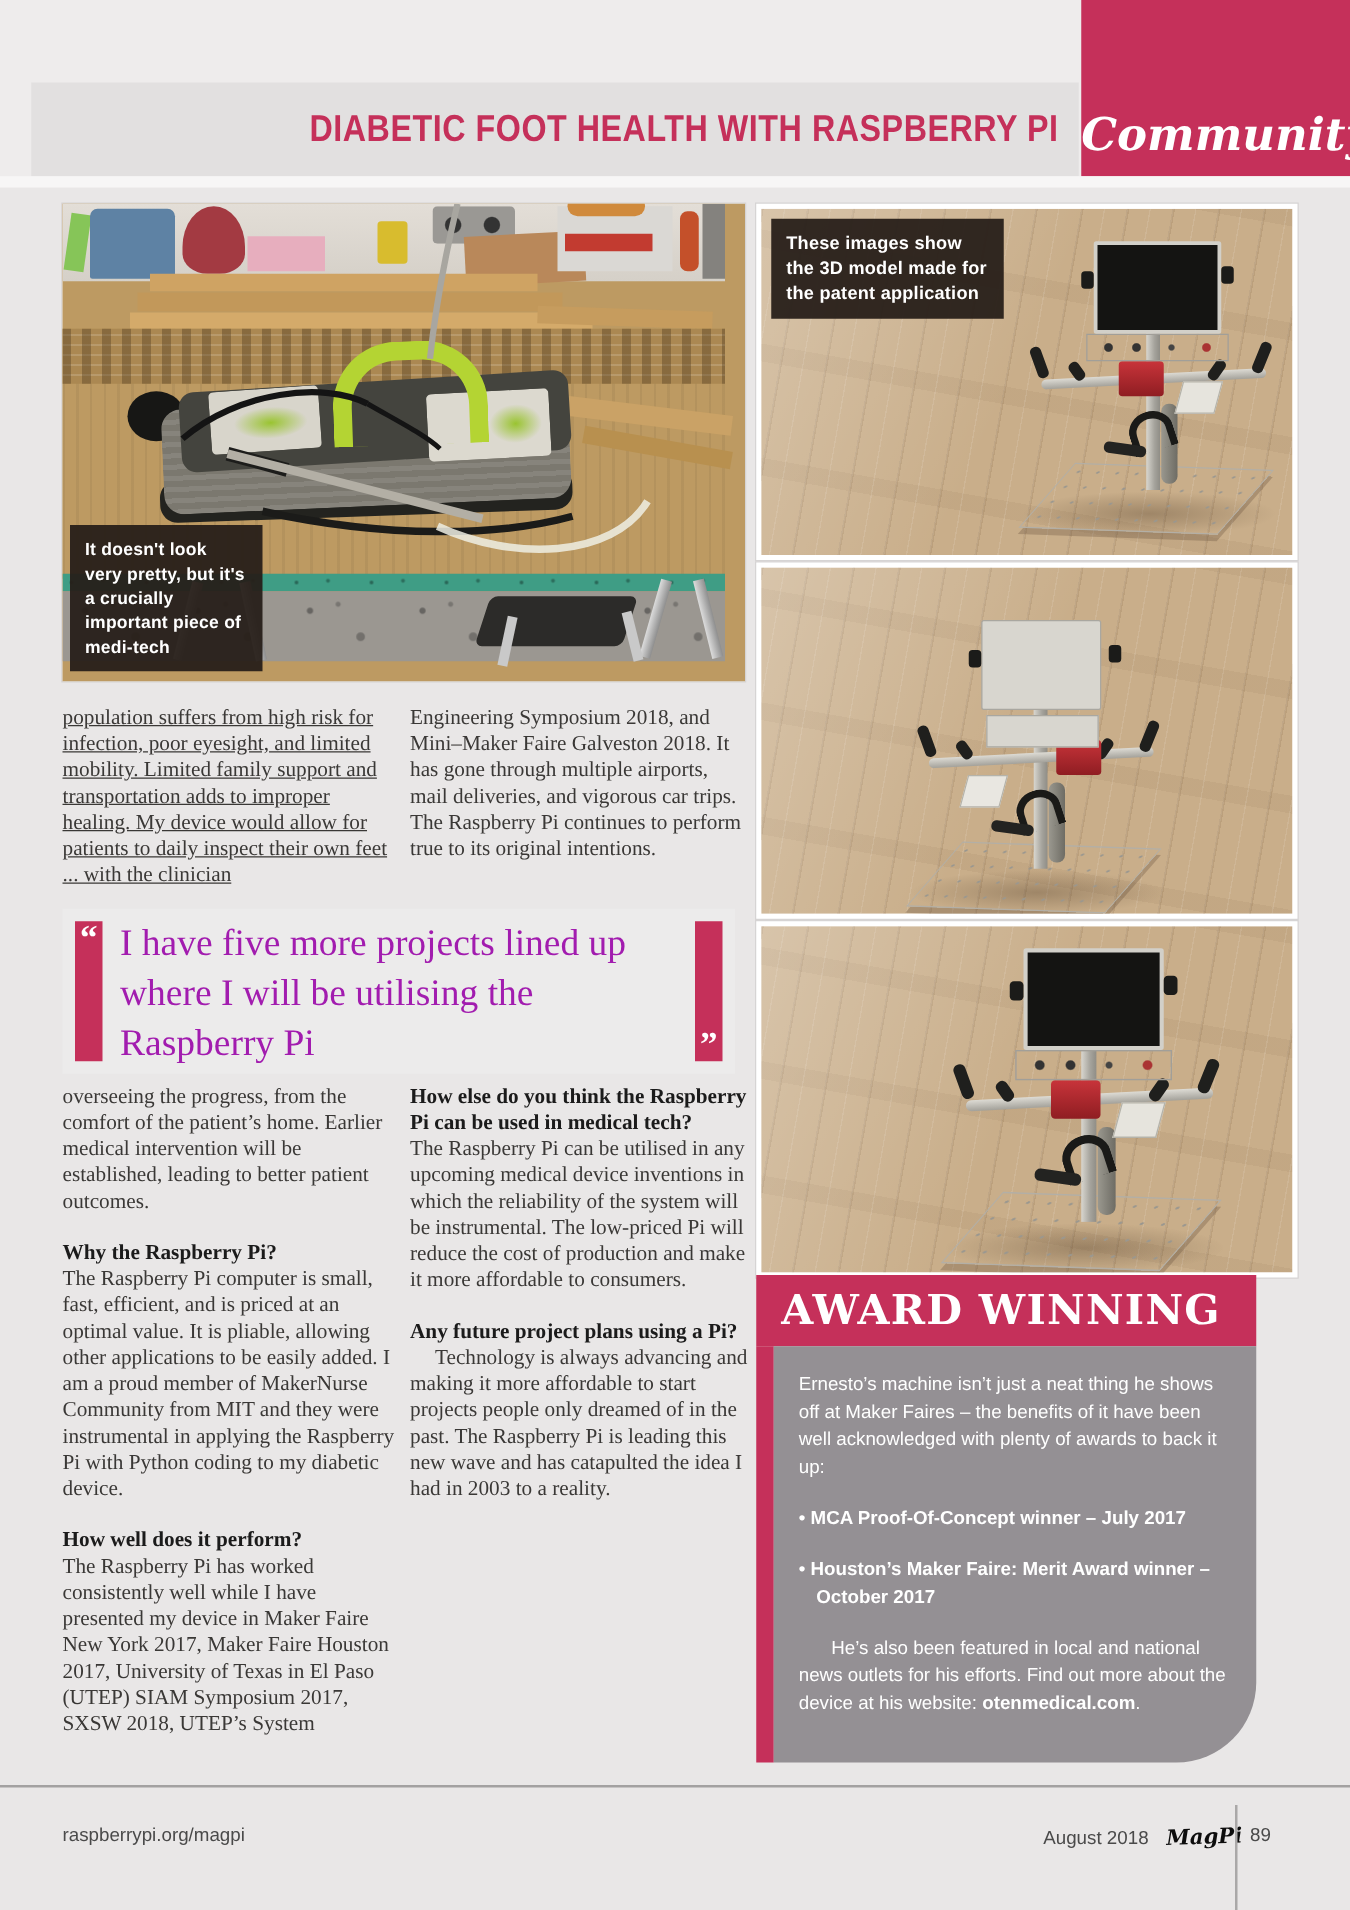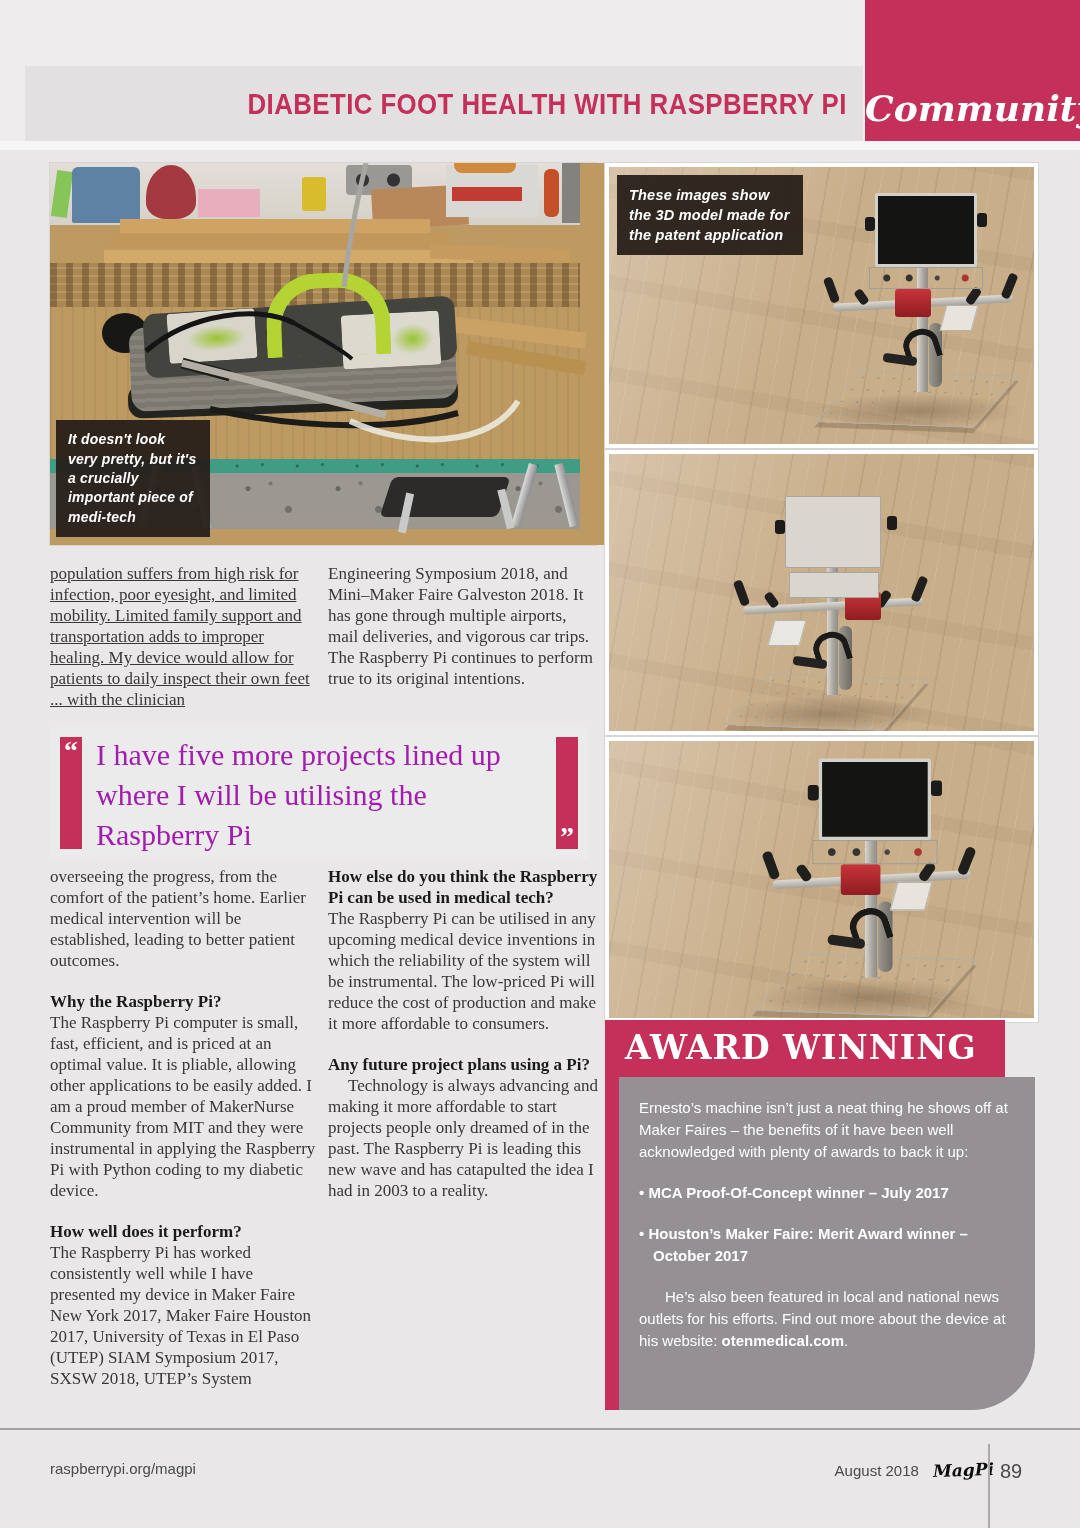--- a/index.html
+++ b/index.html
@@ -12,24 +12,24 @@
         font-weight:bold;font-size:30px;color:#c5305a;letter-spacing:.5px;white-space:nowrap;
         transform:scaleX(.86);transform-origin:right center;}
   .community-tab{position:absolute;left:865px;top:0;width:215px;height:141px;background:#c5305a;}
   .community-tab span{position:absolute;left:0;right:0;bottom:12px;text-align:center;color:#fff;
         font-family:"DejaVu Serif",serif;font-style:italic;font-weight:bold;font-size:36px;}
   .header-sep{position:absolute;left:0;top:141px;width:1080px;height:9px;background:#f7f6f6;}
   
   .photo{position:absolute;background:#fff;padding:4px;box-shadow:0 0 0 1px #d6d4d4;}
   .photo-inner{position:relative;width:100%;height:100%;overflow:hidden;}
   .photo-caption{position:absolute;background:rgba(38,30,24,.94);color:#fff;font-weight:bold;
-        font-size:14px;line-height:1.38;padding:10px 12px;letter-spacing:.2px;z-index:9;font-style:italic;}
+        font-size:14px;line-height:1.38;padding:10px 12px;letter-spacing:.2px;z-index:9;}
   
   #workbench{left:50px;top:163px;width:538px;height:374px;}
-  .wb{position:absolute;inset:0;background:#bd9a62;padding-left:38px;}
+  .wb{position:absolute;inset:0;background:#bd9a62;}
   .wb *{position:absolute;}
   .wb-wall{left:0;top:0;width:530px;height:62px;background:linear-gradient(#e3ded7,#d5d0c8);}
   .wb-greenroll{left:4px;top:8px;width:16px;height:46px;background:#86c558;transform:rotate(8deg);}
   .wb-bluebarrel{left:22px;top:4px;width:68px;height:56px;background:#5e82a4;border-radius:6px 6px 2px 2px;}
   .wb-redbag{left:96px;top:2px;width:50px;height:54px;background:#a33a42;border-radius:50% 50% 40% 40%/60% 60% 30% 30%;}
   .wb-pinkbox{left:148px;top:26px;width:62px;height:28px;background:#e7aebe;}
   .wb-yellowpot{left:252px;top:14px;width:24px;height:34px;background:#d8bc2e;border-radius:3px;}
   .wb-boombox{left:296px;top:2px;width:66px;height:30px;background:#9a9894;border-radius:4px;
       background-image:radial-gradient(circle at 25% 50%,#333 6px,transparent 7px),radial-gradient(circle at 72% 50%,#333 6px,transparent 7px);}
   .wb-cardboard{left:322px;top:24px;width:96px;height:40px;background:#b9885a;transform:rotate(-3deg);}
@@ -139,36 +139,36 @@
   .quote-bar-left span{position:absolute;left:0;right:0;top:-2px;}
   .quote-bar-right span{position:absolute;left:0;right:0;bottom:-4px;}
   .quote-text{position:absolute;left:46px;top:8px;width:446px;font-family:"Liberation Serif",serif;
       font-size:30px;line-height:40px;color:#a21caf;}
   
   .award-header{position:absolute;left:605px;top:1020px;width:400px;height:57px;background:#c5305a;}
   .award-header span{position:absolute;left:20px;top:8px;color:#fff;font-family:"DejaVu Serif",serif;
       font-weight:bold;font-size:33px;letter-spacing:1px;}
   .award-body{position:absolute;left:605px;top:1077px;width:400px;height:333px;}
   .award-accent-bar{position:absolute;left:0;top:0;width:14px;height:333px;background:#c5305a;}
-  .award-content{position:absolute;left:14px;top:0;width:416px;height:333px;background:#949094;
+  .award-content{position:absolute;left:14px;top:0;width:386px;height:333px;background:#949094;
       border-radius:0 0 64px 0;box-sizing:border-box;padding:20px 24px 0 20px;color:#fff;
       font-size:15px;line-height:22px;}
   .award-content p{margin:0 0 19px;}
   .award-bullet{font-weight:bold;padding-left:14px;text-indent:-14px;margin:0 0 17px;}
   .award-outro{text-indent:26px;}
   .award-outro a{color:#fff;font-weight:bold;text-decoration:none;}
   
   .footer-rule{position:absolute;left:0;top:1428px;width:1080px;height:2px;background:#a3a1a1;}
   .footer-left{position:absolute;left:50px;top:1460px;font-size:15px;color:#4a4a4a;}
   .footer-right{position:absolute;right:60px;top:1460px;font-size:15px;color:#4a4a4a;}
   .footer-right .date{margin-right:10px;}
   .magpi-logo{font-family:"DejaVu Serif",serif;font-style:italic;font-weight:bold;color:#0d0d0d;
       font-size:17px;display:inline-block;transform:rotate(-2deg);margin-right:26px;}
   .footer-divider{position:absolute;left:988px;top:1444px;width:2px;height:84px;background:#aaa8a8;}
-  .footer-page{position:absolute;left:1000px;top:1460px;font-size:20px;color:#4a4a4a;}
+  .footer-page{position:absolute;left:1000px;top:1460px;font-size:15px;color:#4a4a4a;}
 </style>
 </head>
 <body>
 
 <div class="page">
 
   <div class="top-band"></div>
   <div class="header-strip">
     <div class="article-title">DIABETIC FOOT HEALTH WITH RASPBERRY PI</div>
   </div>

